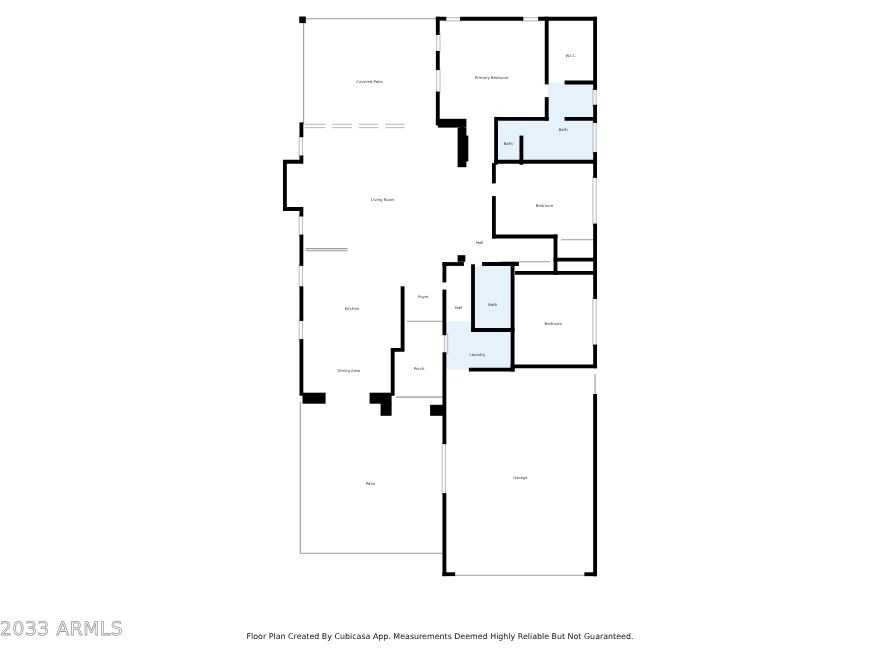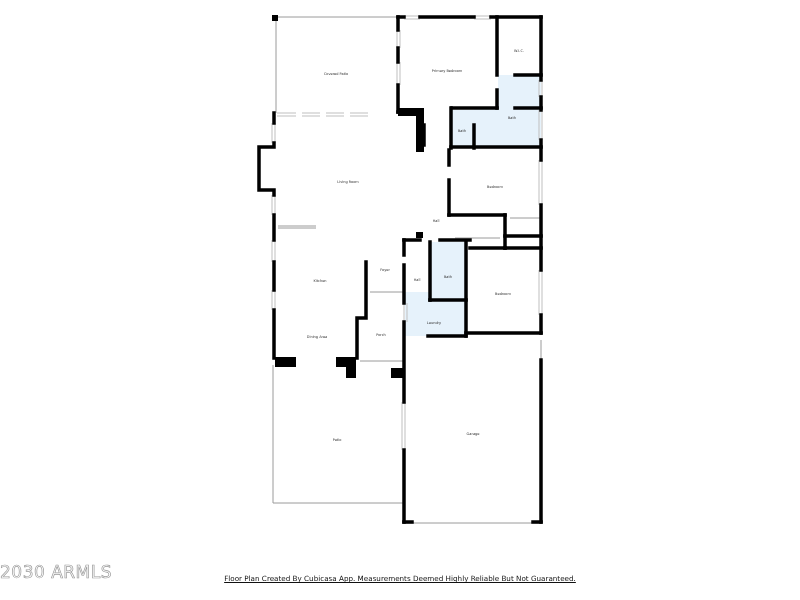--- a/index.html
+++ b/index.html
@@ -1,21 +1,21 @@
 <!DOCTYPE html>
 <html><head>
 <meta charset="utf-8">
 <style>
   html, body { margin: 0; padding: 0; background: #ffffff; }
   body { width: 800px; height: 600px; position: relative; overflow: hidden; font-family: "DejaVu Sans", sans-serif; }
   #plan { position: absolute; left: 0; top: 0; }
   .room-label { position: absolute; font-size: 3.5px; color: #333; transform: translate(-50%, -50%); white-space: nowrap; font-family: "DejaVu Sans", sans-serif; }
   .watermark { position: absolute; left: 0px; top: 562px; font-size: 17px; color: #ffffff; letter-spacing: 0.5px; font-family: "DejaVu Sans", sans-serif;
     -webkit-text-stroke: 0.7px #9a9a9a; }
-  .footer { position: absolute; left: 0; width: 800px; top: 574px; text-align: center; font-size: 7.2px; color: #111; font-family: "DejaVu Sans", sans-serif; text-decoration: underline; }
+  .footer { position: absolute; left: 0; width: 800px; top: 574px; text-align: center; font-size: 7.2px; color: #111; font-family: "DejaVu Sans", sans-serif; }
 </style>
 </head>
 <body>
 
 <svg id="plan" width="800" height="600" viewBox="0 0 800 600" xmlns="http://www.w3.org/2000/svg">
 
   <g fill="#e6f2fb">
     <polygon points="498,75 541,75 541,147 474,147 474,108 498,108"></polygon>
     <rect x="451" y="110" width="23" height="37"></rect>
     <rect x="430" y="242" width="36" height="58"></rect>
@@ -160,14 +160,14 @@
   <div class="room-label" style="left:448px;top:277px">Bath</div>
   <div class="room-label" style="left:503px;top:294px">Bedroom</div>
   <div class="room-label" style="left:320px;top:281px">Kitchen</div>
   <div class="room-label" style="left:434px;top:323px">Laundry</div>
   <div class="room-label" style="left:317px;top:337px">Dining Area</div>
   <div class="room-label" style="left:381px;top:335px">Porch</div>
   <div class="room-label" style="left:337px;top:440px">Patio</div>
   <div class="room-label" style="left:473px;top:434px">Garage</div>
 </div>
 
-<div class="watermark">2030 ARMLS</div>
+<div class="watermark">2033 ARMLS</div>
 <div class="footer">Floor Plan Created By Cubicasa App. Measurements Deemed Highly Reliable But Not Guaranteed.</div>
 
 </body></html>

